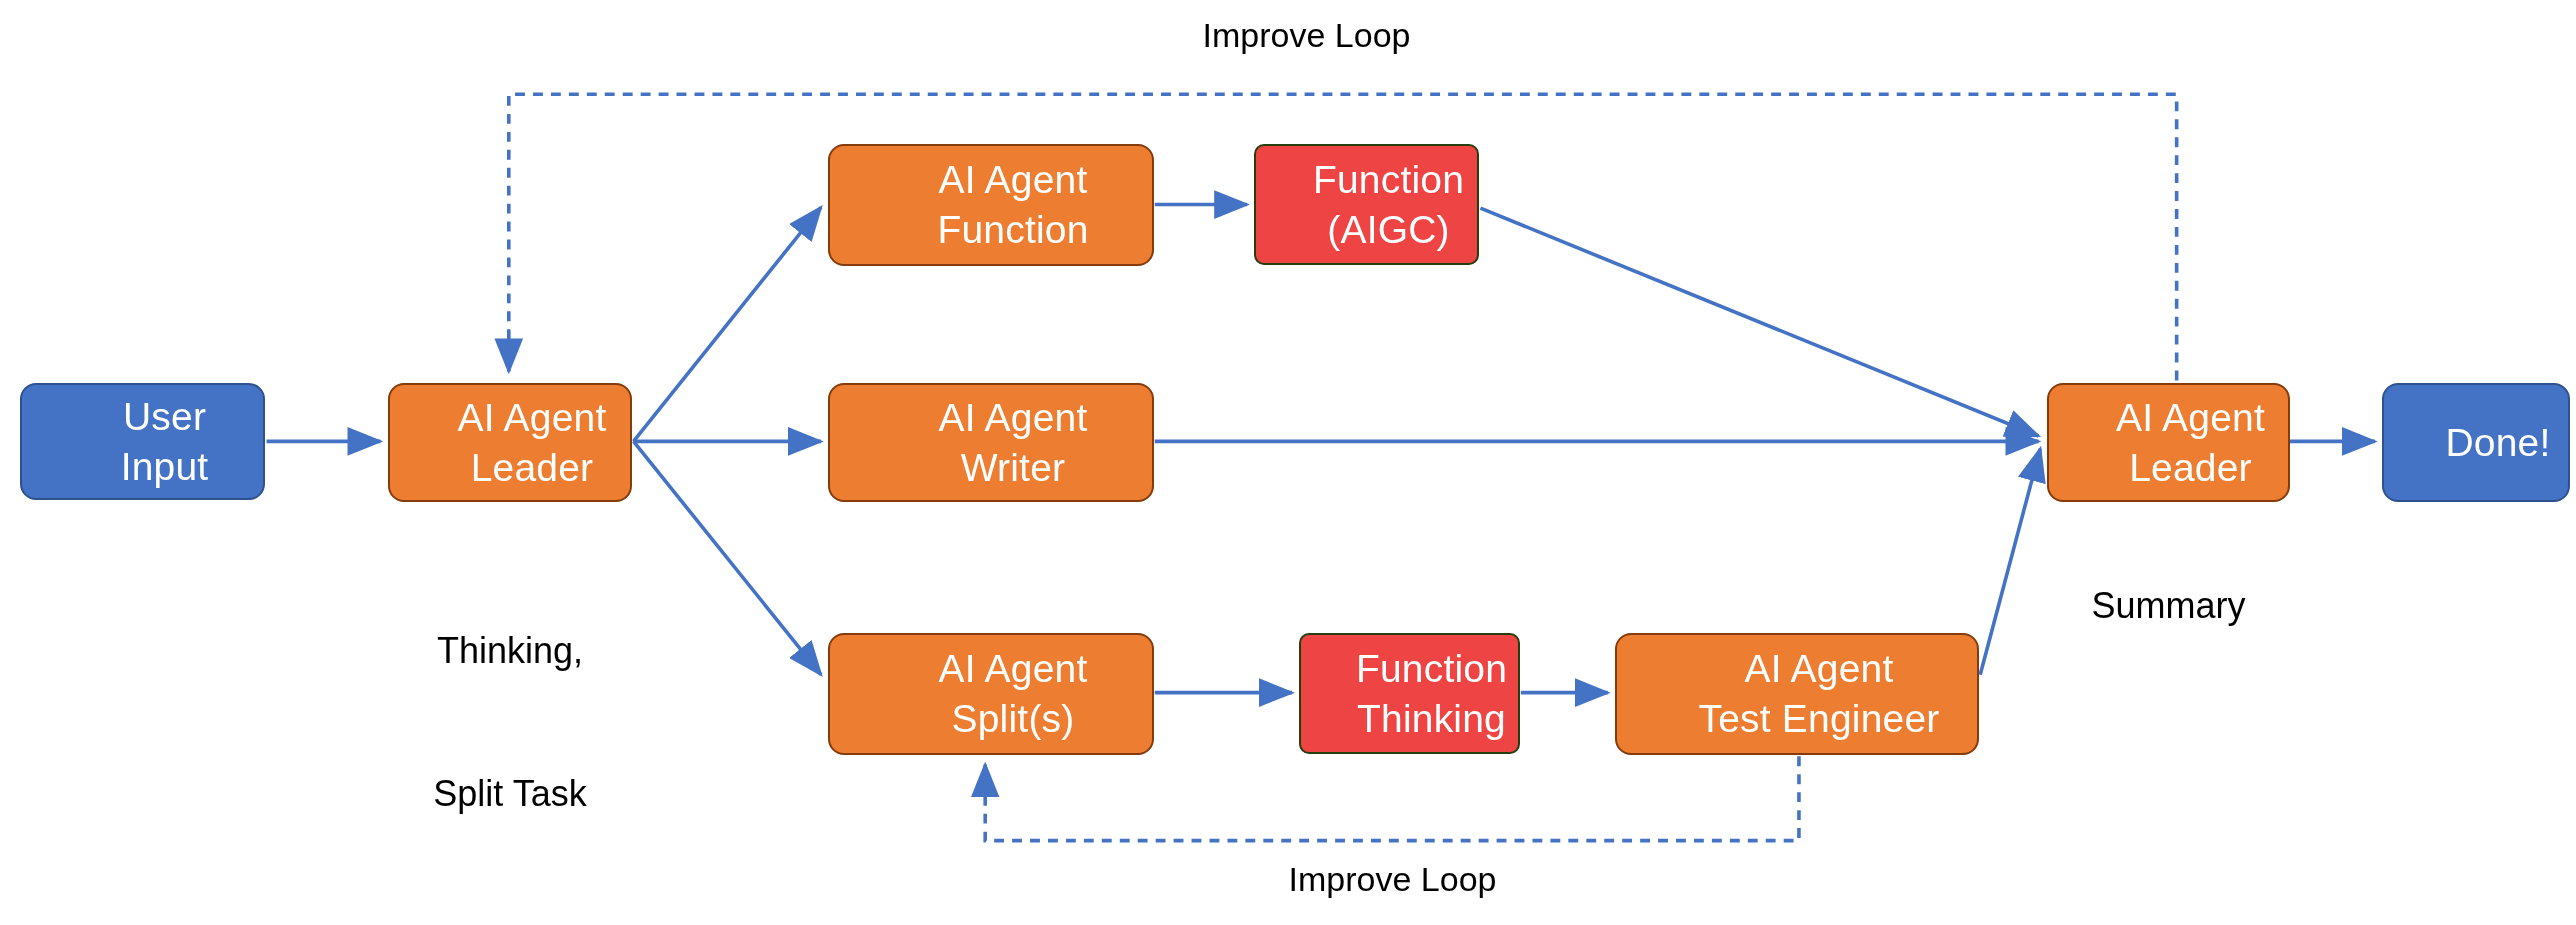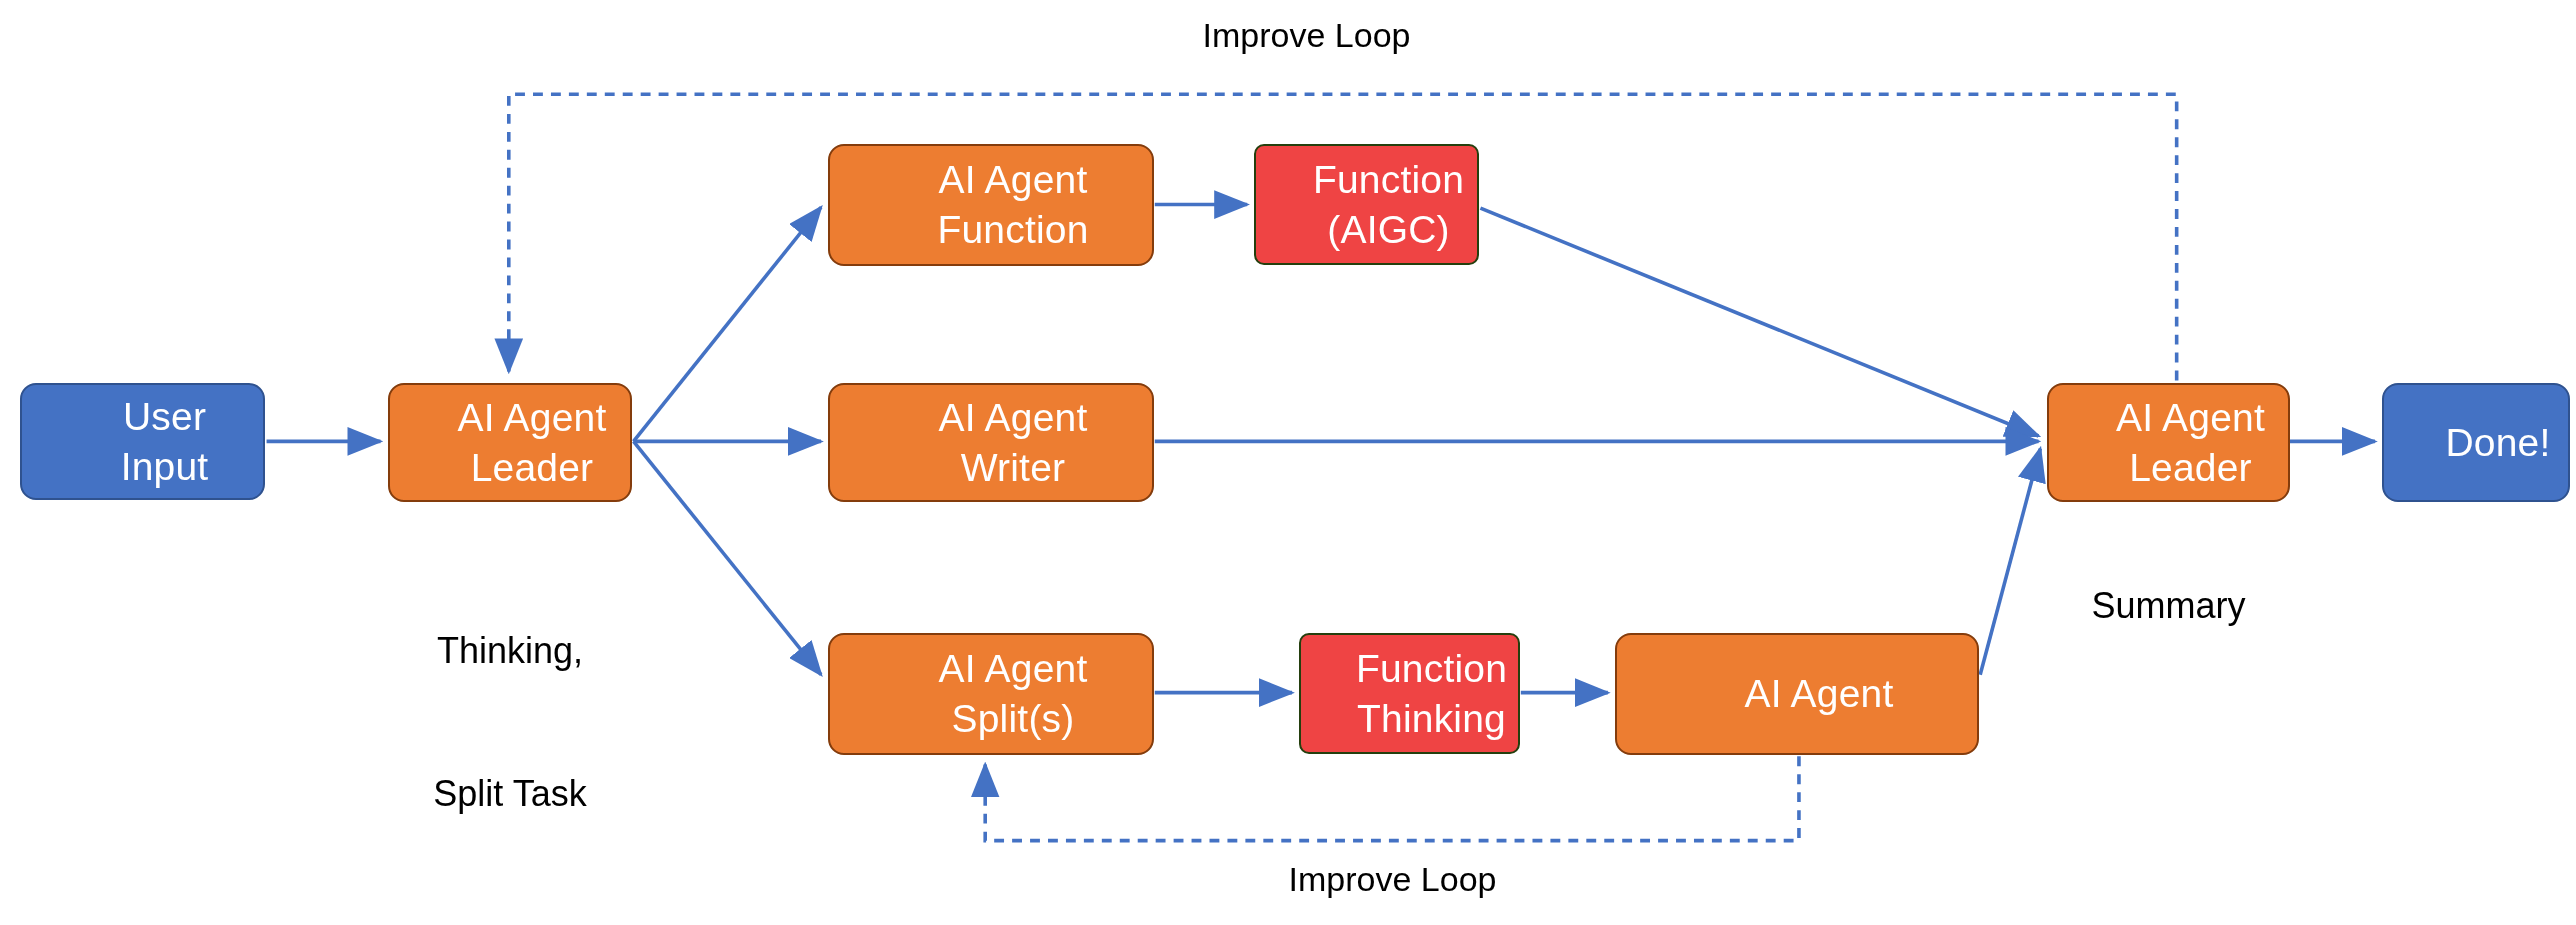--- a/index.html
+++ b/index.html
@@ -159,20 +159,21 @@
     <span class="node-line">Split(s)</span>
   </div>
 
   <div class="node green" style="left:1299px; top:633px; width:221px; height:121px;">
     <span class="node-line">Function</span>
     <span class="node-line">Thinking</span>
   </div>
 
   <div class="node rounded orange" style="left:1615px; top:633px; width:364px; height:122px;">
     <span class="node-line">AI Agent</span>
+    <span class="node-line">Test Engineer</span>
   </div>
 
   <div class="node rounded orange" style="left:2047px; top:383px; width:243px; height:119px;">
     <span class="node-line">AI Agent</span>
     <span class="node-line">Leader</span>
   </div>
 
   <div class="caption" style="left:2047px; top:487px; width:243px;">
     <span class="node-line">Summary</span>
   </div>

